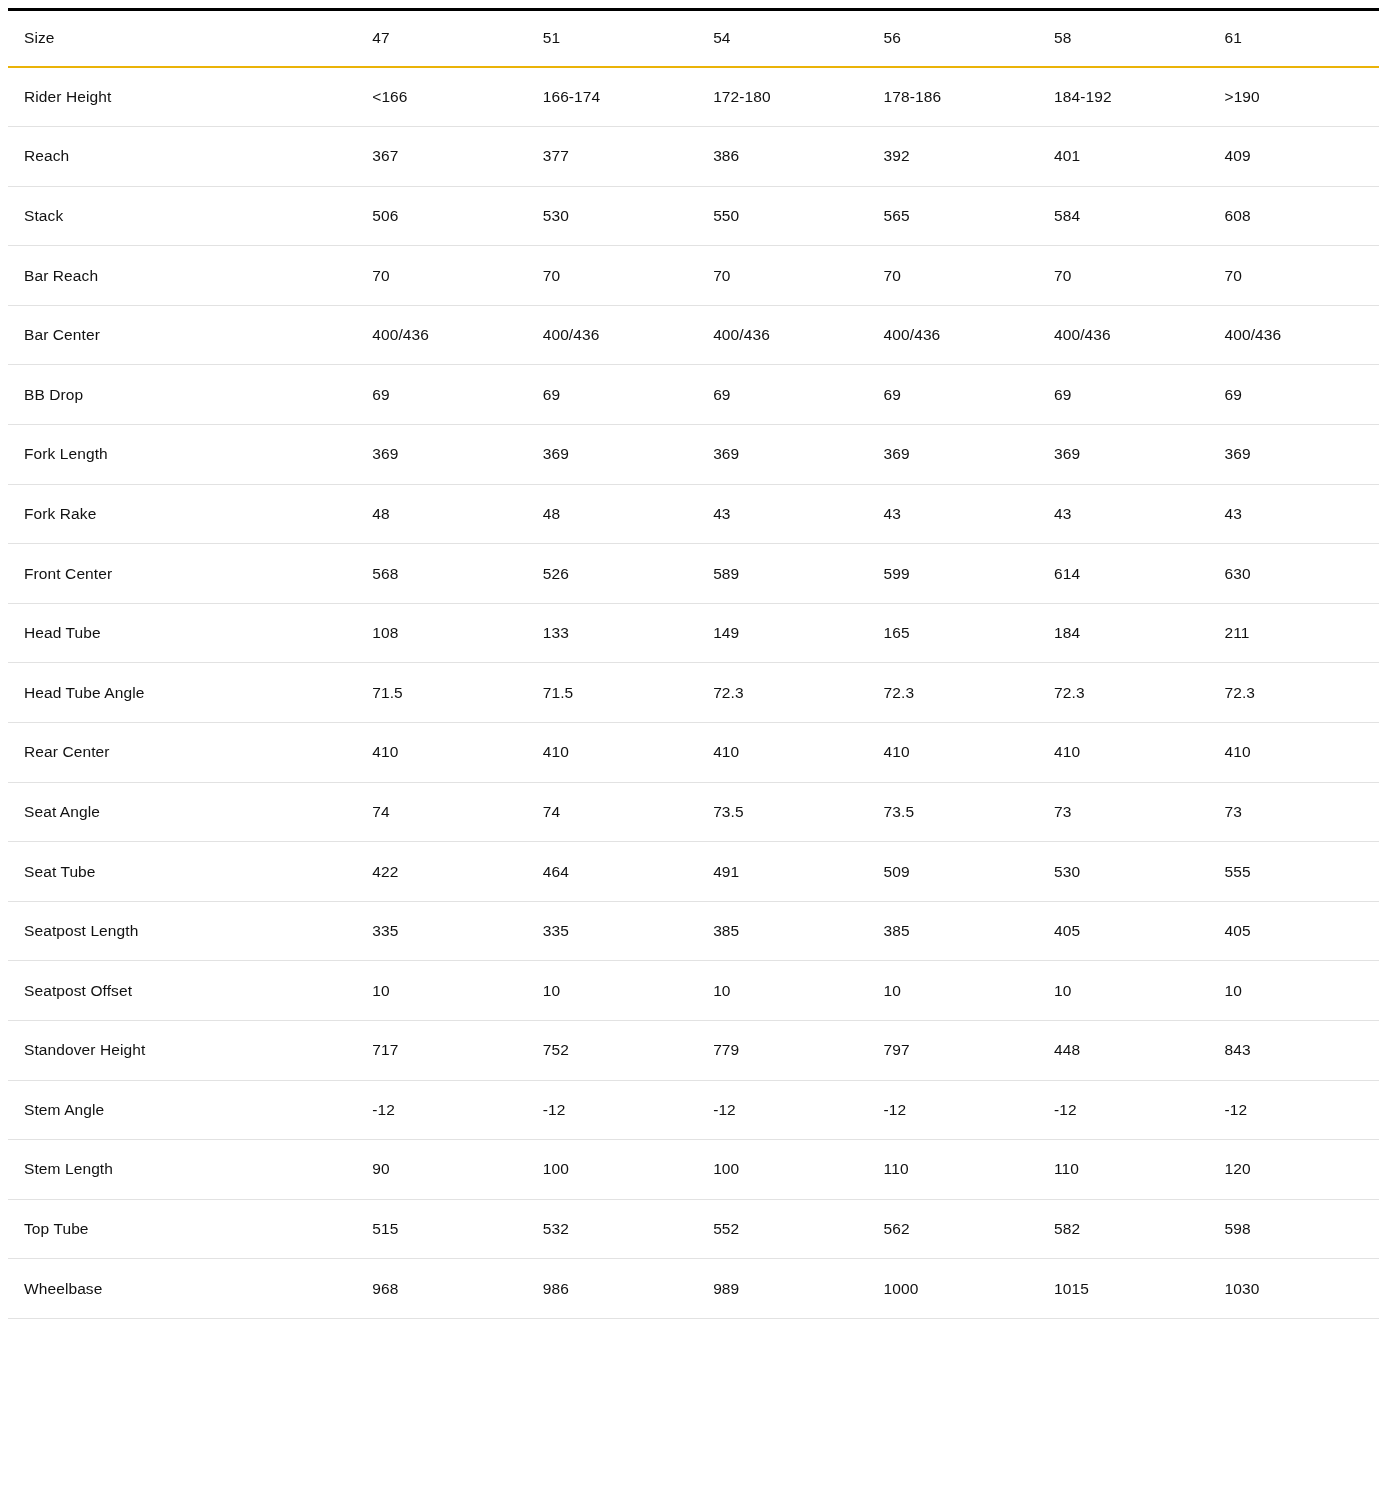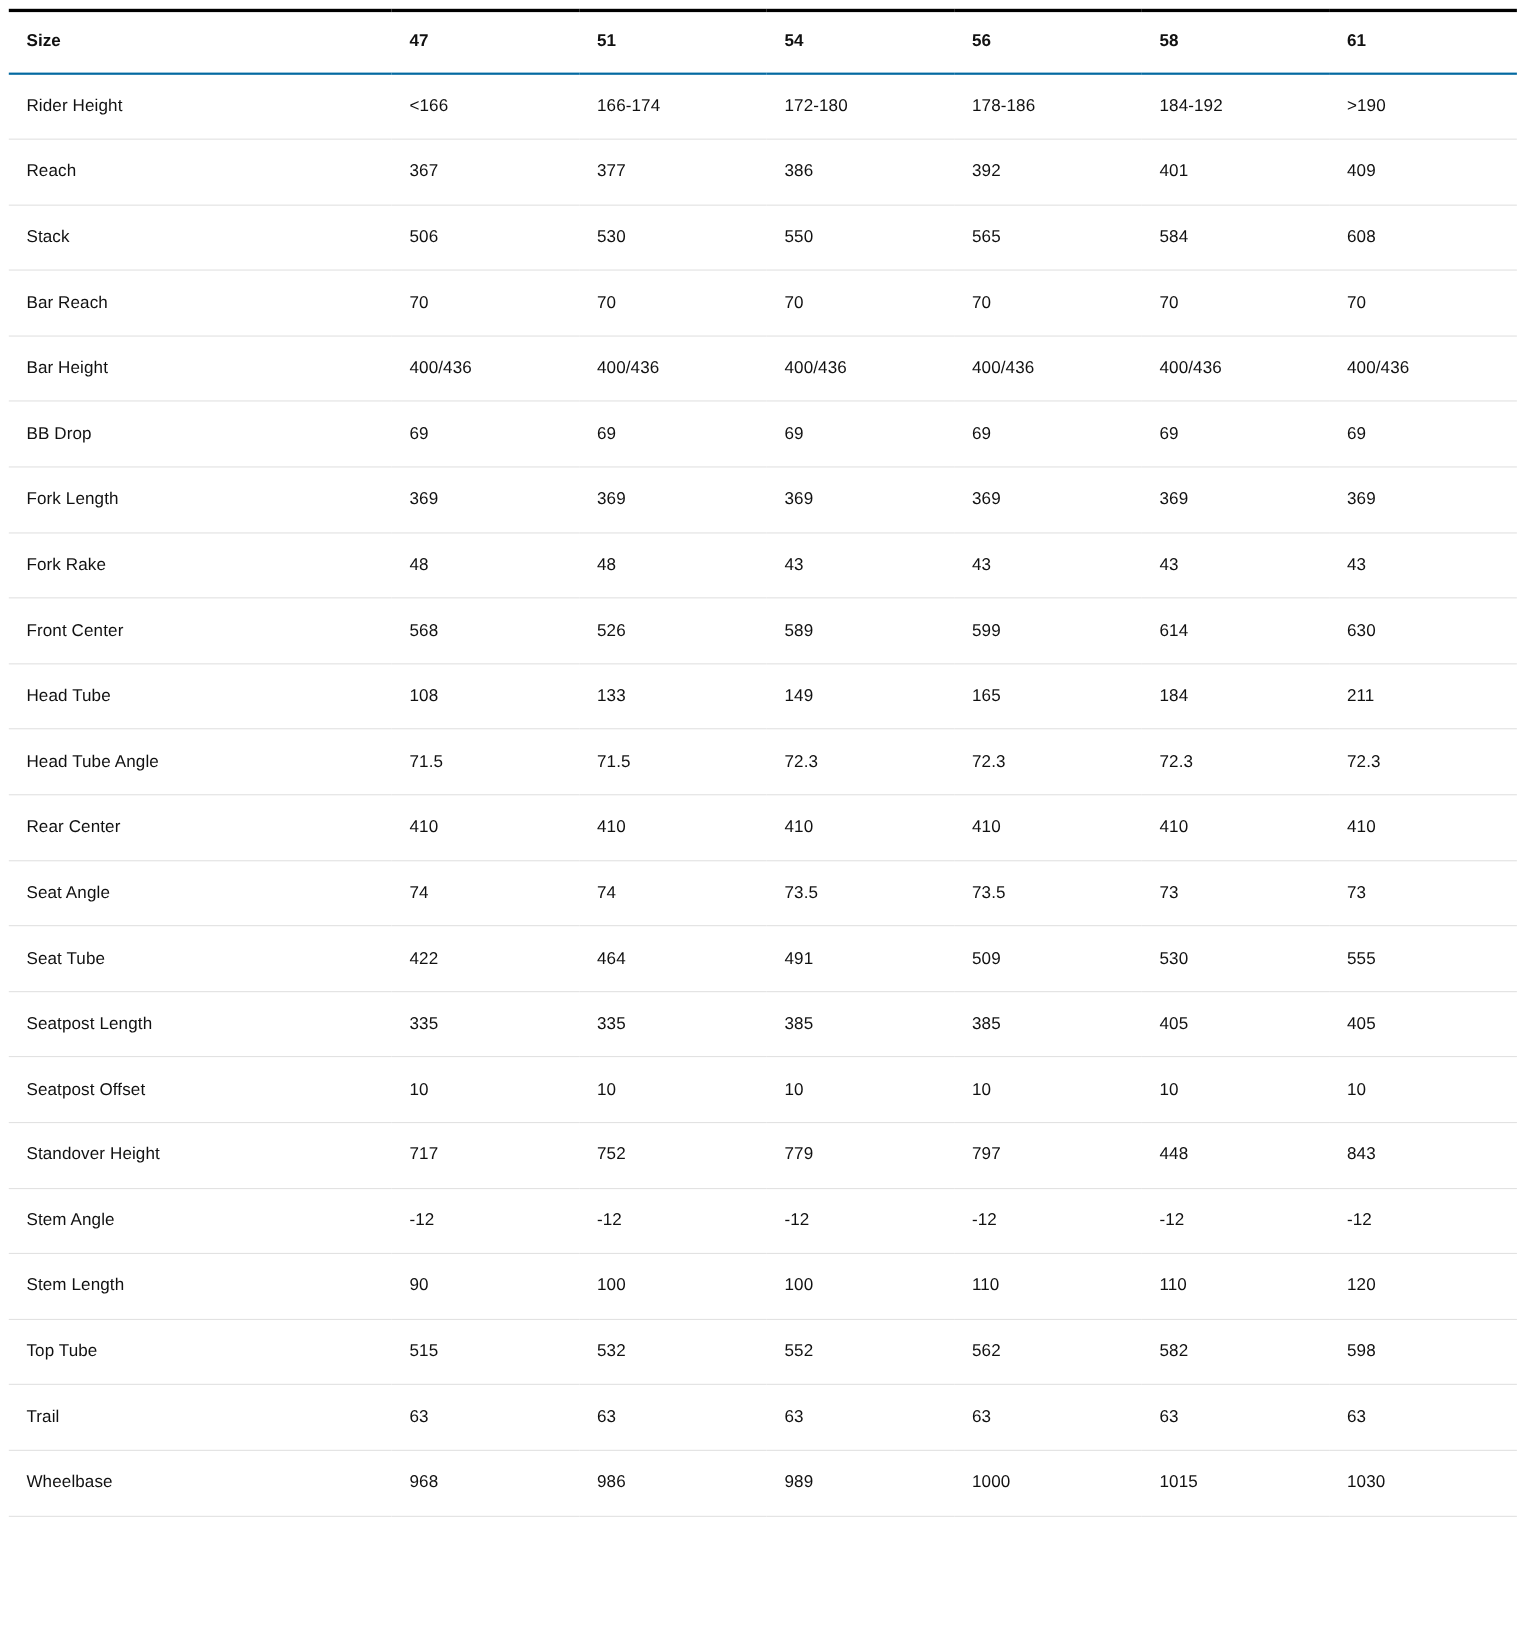--- a/index.html
+++ b/index.html
@@ -24,23 +24,23 @@
   th, td {
     text-align: left;
     vertical-align: middle;
     padding: 0 8px 0 16px;
     font-size: 15.5px;
     letter-spacing: 0.1px;
     white-space: nowrap;
     overflow: hidden;
   }
   thead th {
-    font-weight: 700;
+    font-weight: 400;
     height: 54.5px;
-    border-bottom: 2px solid #0369a1;
+    border-bottom: 2px solid #eab308;
   }
   tbody td {
     font-weight: 400;
     height: 58.6px;
     border-bottom: 1px solid #e2e2e2;
   }
 </style>
 </head>
 <body>
 
@@ -96,21 +96,21 @@
       <tr>
         <td>Bar Reach</td>
         <td>70</td>
         <td>70</td>
         <td>70</td>
         <td>70</td>
         <td>70</td>
         <td>70</td>
       </tr>
       <tr>
-        <td>Bar Height</td>
+        <td>Bar Center</td>
         <td>400/436</td>
         <td>400/436</td>
         <td>400/436</td>
         <td>400/436</td>
         <td>400/436</td>
         <td>400/436</td>
       </tr>
       <tr>
         <td>BB Drop</td>
         <td>69</td>
@@ -240,29 +240,20 @@
       <tr>
         <td>Top Tube</td>
         <td>515</td>
         <td>532</td>
         <td>552</td>
         <td>562</td>
         <td>582</td>
         <td>598</td>
       </tr>
       <tr>
-        <td>Trail</td>
-        <td>63</td>
-        <td>63</td>
-        <td>63</td>
-        <td>63</td>
-        <td>63</td>
-        <td>63</td>
-      </tr>
-      <tr>
         <td>Wheelbase</td>
         <td>968</td>
         <td>986</td>
         <td>989</td>
         <td>1000</td>
         <td>1015</td>
         <td>1030</td>
       </tr>
     </tbody>
 </table>

